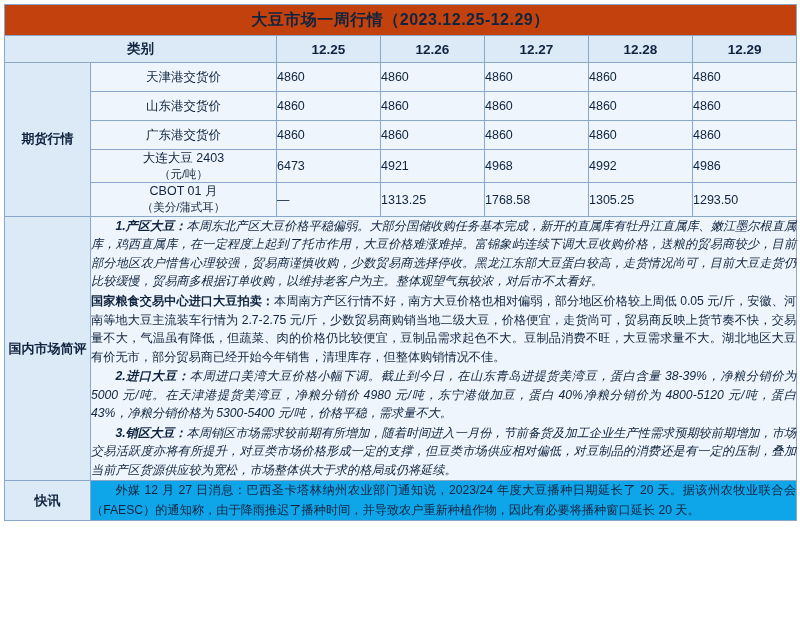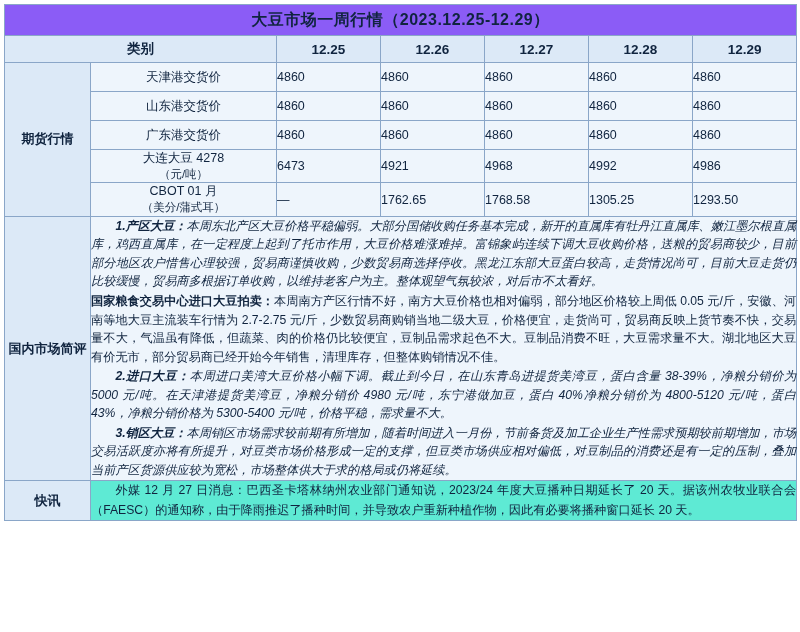--- a/index.html
+++ b/index.html
@@ -25,21 +25,21 @@
     width: 792px;
     border-collapse: collapse;
     table-layout: fixed;
   }
   table.main td, table.main th {
     border: 1px solid #8aa6c8;
     padding: 0;
     vertical-align: middle;
   }
   .title-cell {
-    background: #8b5cf6;
+    background: #c2410c;
     text-align: center;
     font-weight: bold;
     font-size: 16px;
     color: #10243f;
     height: 30px;
     letter-spacing: 0.5px;
   }
   .hdr {
     background: #dce9f7;
     text-align: center;
@@ -95,21 +95,21 @@
     text-indent: 0;
   }
   .para b {
     font-weight: bold;
   }
   .para.indent {
     text-indent: 2em;
     font-style: italic;
   }
   .news-cell {
-    background: #5eead4;
+    background: #0ea5e9;
     padding: 5px 8px 6px 8px;
     font-size: 12.2px;
     line-height: 1.6;
     color: #10243f;
     text-align: justify;
     text-indent: 2em;
   }
 </style>
 </head>
 <body>
@@ -158,36 +158,36 @@
       <tr>
         <td class="rowlabel">广东港交货价</td>
         <td class="val">4860</td>
         <td class="val">4860</td>
         <td class="val">4860</td>
         <td class="val">4860</td>
         <td class="val">4860</td>
       </tr>
       <tr>
         <td class="rowlabel">
-          <span>大连大豆 4278</span>
+          <span>大连大豆 2403</span>
           <span class="sub">（元/吨）</span>
         </td>
         <td class="val">6473</td>
         <td class="val">4921</td>
         <td class="val">4968</td>
         <td class="val">4992</td>
         <td class="val">4986</td>
       </tr>
       <tr>
         <td class="rowlabel">
           <span>CBOT 01 月</span>
           <span class="sub">（美分/蒲式耳）</span>
         </td>
         <td class="val">—</td>
-        <td class="val">1762.65</td>
+        <td class="val">1313.25</td>
         <td class="val">1768.58</td>
         <td class="val">1305.25</td>
         <td class="val">1293.50</td>
       </tr>
 
       <tr>
         <td class="sec-label">国内市场简评</td>
         <td class="body-cell" colspan="6">
           <p class="para indent"><b>1.产区大豆：</b><span>本周东北产区大豆价格平稳偏弱。大部分国储收购任务基本完成，新开的直属库有牡丹江直属库、嫩江墨尔根直属库，鸡西直属库，在一定程度上起到了托市作用，大豆价格难涨难掉。富锦象屿连续下调大豆收购价格，送粮的贸易商较少，目前部分地区农户惜售心理较强，贸易商谨慎收购，少数贸易商选择停收。黑龙江东部大豆蛋白较高，走货情况尚可，目前大豆走货仍比较缓慢，贸易商多根据订单收购，以维持老客户为主。整体观望气氛较浓，对后市不太看好。</span></p>
           <p class="para"><b>国家粮食交易中心进口大豆拍卖：</b><span>本周南方产区行情不好，南方大豆价格也相对偏弱，部分地区价格较上周低 0.05 元/斤，安徽、河南等地大豆主流装车行情为 2.7-2.75 元/斤，少数贸易商购销当地二级大豆，价格便宜，走货尚可，贸易商反映上货节奏不快，交易量不大，气温虽有降低，但蔬菜、肉的价格仍比较便宜，豆制品需求起色不大。豆制品消费不旺，大豆需求量不大。湖北地区大豆有价无市，部分贸易商已经开始今年销售，清理库存，但整体购销情况不佳。</span></p>

